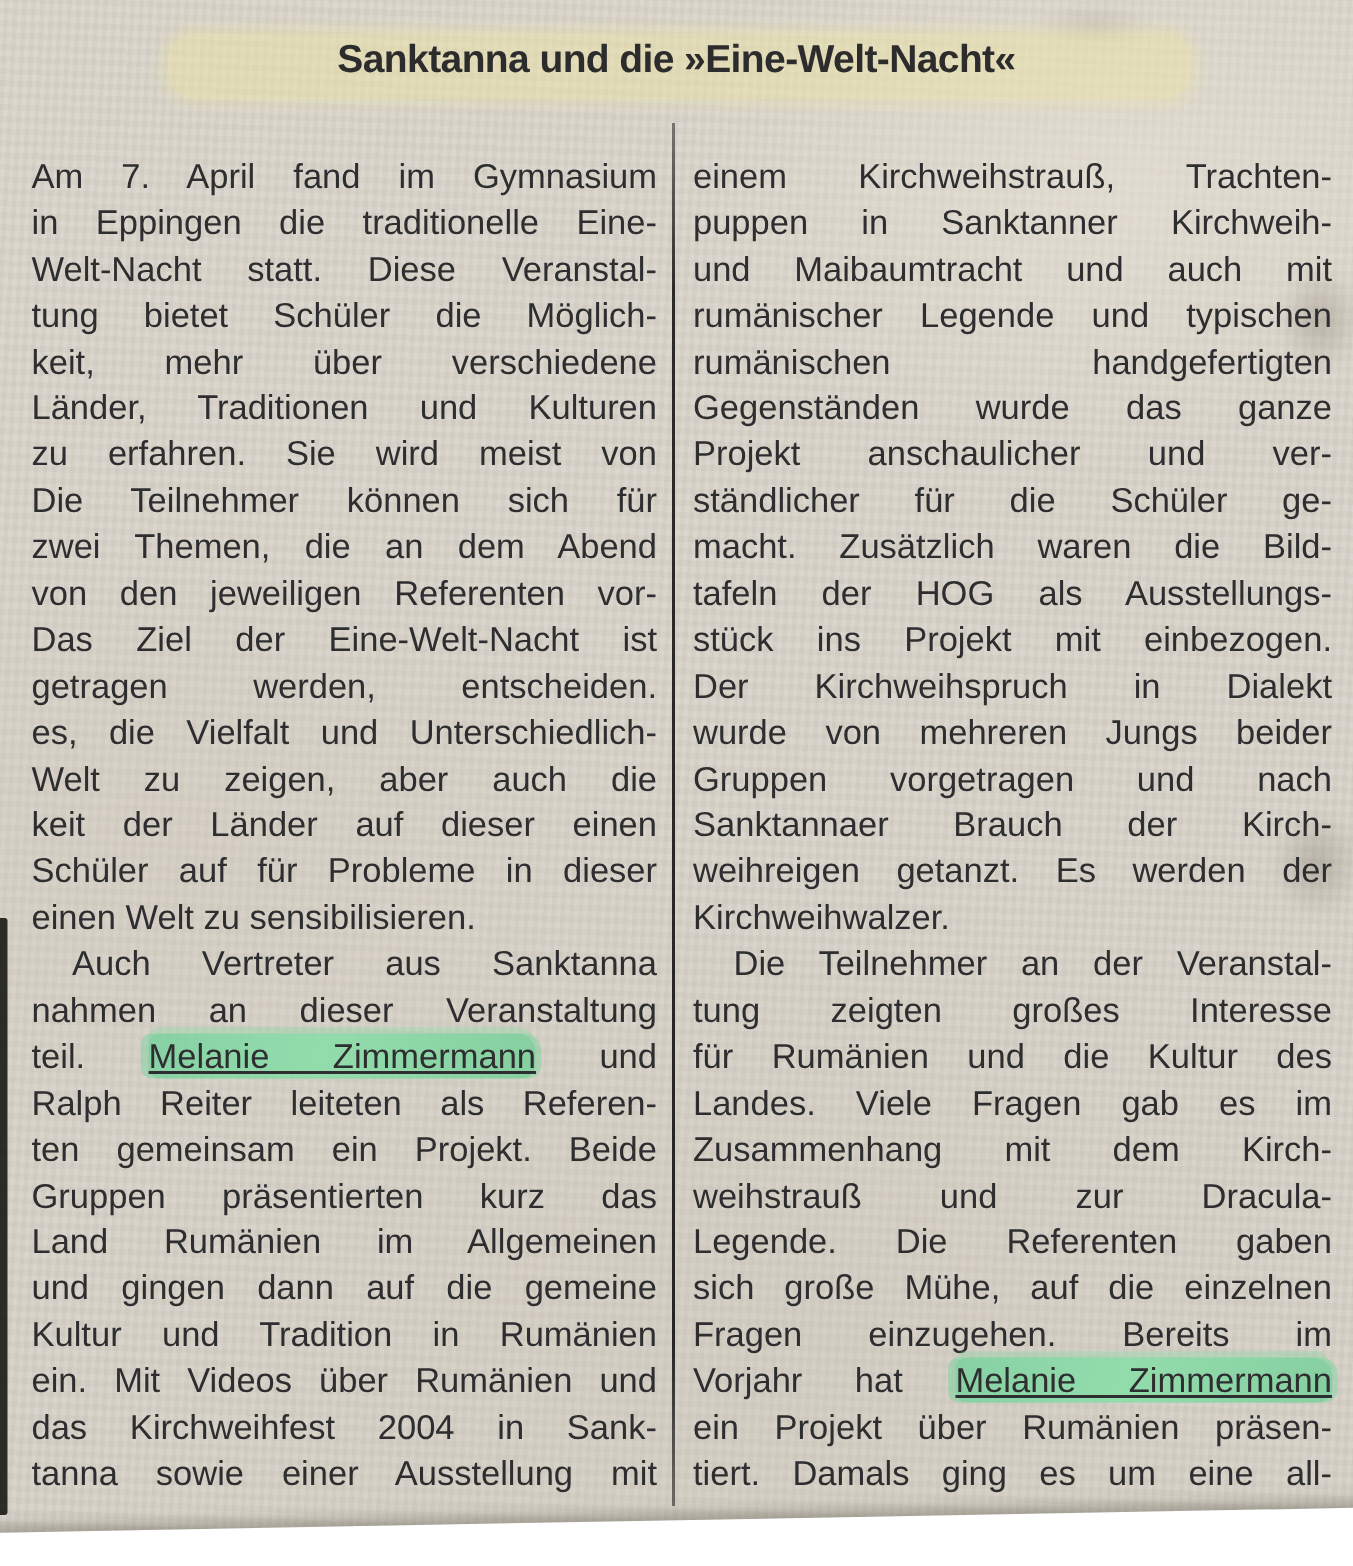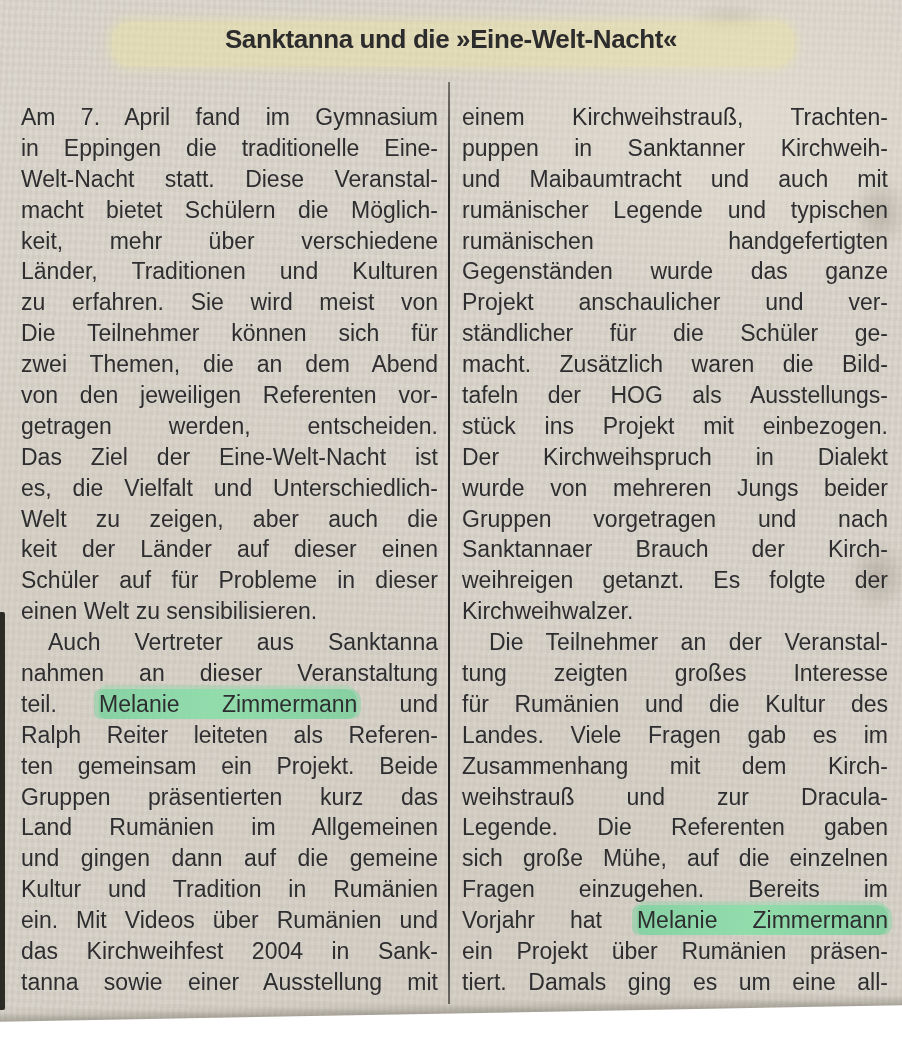--- a/index.html
+++ b/index.html
@@ -37,21 +37,21 @@
   .col{position:absolute;top:86px;color:#2e2e30;font-size:23px;margin-top:16px;}
   .col-left{left:21px;width:417px;}
   .col-right{left:462px;width:426px;}
   .line{height:30.9px;line-height:30.9px;white-space:nowrap;
     text-align:justify;text-align-last:justify;text-justify:inter-word;}
   .line.nojust{text-align-last:left;}
   .line.indent{text-indent:27px;}
   
   .hl{background:linear-gradient(100deg, rgba(122,209,158,0.85), rgba(143,221,171,0.95) 45%, rgba(126,207,156,0.9));
     border-radius:7px 12px 9px 7px;padding:2px 0;
-    box-shadow:-5px 0 0 rgba(130,212,162,0.55), 4px 0 0 rgba(130,212,162,0.5), 0 -4px 1px rgba(132,214,164,0.35);}
+    box-shadow:-5px 0 0 rgba(130,212,162,0.55), 4px 0 0 rgba(130,212,162,0.5), 0 -4px 1px rgba(132,214,164,0.35);text-decoration:underline;}
   
   .cut{position:absolute;left:-12px;top:1022px;width:930px;height:90px;background:#fff;
     transform:rotate(-1.05deg);transform-origin:left center;
     box-shadow:0 -5px 9px -1px rgba(104,99,88,0.5);}
 </style>
 </head>
 <body>
 
 <div class="page">
   <div class="paper">
@@ -61,29 +61,29 @@
 
     <div class="title-hl"></div>
     <div class="headline">Sanktanna und die »Eine-Welt-Nacht«</div>
 
     <div class="divider"></div>
 
     <div class="col col-left" id="left-column">
         <div class="line"><span>Am 7. April fand im Gymnasium</span></div>
         <div class="line"><span>in Eppingen die traditionelle Eine-</span></div>
         <div class="line"><span>Welt-Nacht statt. Diese Veranstal-</span></div>
-        <div class="line"><span>macht bietet Schülern die Möglich-</span></div>
+        <div class="line"><span>tung bietet Schüler die Möglich-</span></div>
         <div class="line"><span>keit, mehr über verschiedene</span></div>
         <div class="line"><span>Länder, Traditionen und Kulturen</span></div>
         <div class="line"><span>zu erfahren. Sie wird meist von</span></div>
         <div class="line"><span>Die Teilnehmer können sich für</span></div>
         <div class="line"><span>zwei Themen, die an dem Abend</span></div>
         <div class="line"><span>von den jeweiligen Referenten vor-</span></div>
+        <div class="line"><span>Das Ziel der Eine-Welt-Nacht ist</span></div>
         <div class="line"><span>getragen werden, entscheiden.</span></div>
-        <div class="line"><span>Das Ziel der Eine-Welt-Nacht ist</span></div>
         <div class="line"><span>es, die Vielfalt und Unterschiedlich-</span></div>
         <div class="line"><span>Welt zu zeigen, aber auch die</span></div>
         <div class="line"><span>keit der Länder auf dieser einen</span></div>
         <div class="line"><span>Schüler auf für Probleme in dieser</span></div>
         <div class="line nojust"><span>einen Welt zu sensibilisieren.</span></div>
         <div class="line indent"><span>Auch Vertreter aus Sanktanna</span></div>
         <div class="line"><span>nahmen an dieser Veranstaltung</span></div>
         <div class="line"><span>teil. </span><span class="hl">Melanie Zimmermann</span><span> und</span></div>
         <div class="line"><span>Ralph Reiter leiteten als Referen-</span></div>
         <div class="line"><span>ten gemeinsam ein Projekt. Beide</span></div>
@@ -104,21 +104,21 @@
         <div class="line"><span>Gegenständen wurde das ganze</span></div>
         <div class="line"><span>Projekt anschaulicher und ver-</span></div>
         <div class="line"><span>ständlicher für die Schüler ge-</span></div>
         <div class="line"><span>macht. Zusätzlich waren die Bild-</span></div>
         <div class="line"><span>tafeln der HOG als Ausstellungs-</span></div>
         <div class="line"><span>stück ins Projekt mit einbezogen.</span></div>
         <div class="line"><span>Der Kirchweihspruch in Dialekt</span></div>
         <div class="line"><span>wurde von mehreren Jungs beider</span></div>
         <div class="line"><span>Gruppen vorgetragen und nach</span></div>
         <div class="line"><span>Sanktannaer Brauch der Kirch-</span></div>
-        <div class="line"><span>weihreigen getanzt. Es folgte der</span></div>
+        <div class="line"><span>weihreigen getanzt. Es werden der</span></div>
         <div class="line nojust"><span>Kirchweihwalzer.</span></div>
         <div class="line indent"><span>Die Teilnehmer an der Veranstal-</span></div>
         <div class="line"><span>tung zeigten großes Interesse</span></div>
         <div class="line"><span>für Rumänien und die Kultur des</span></div>
         <div class="line"><span>Landes. Viele Fragen gab es im</span></div>
         <div class="line"><span>Zusammenhang mit dem Kirch-</span></div>
         <div class="line"><span>weihstrauß und zur Dracula-</span></div>
         <div class="line"><span>Legende. Die Referenten gaben</span></div>
         <div class="line"><span>sich große Mühe, auf die einzelnen</span></div>
         <div class="line"><span>Fragen einzugehen. Bereits im</span></div>

